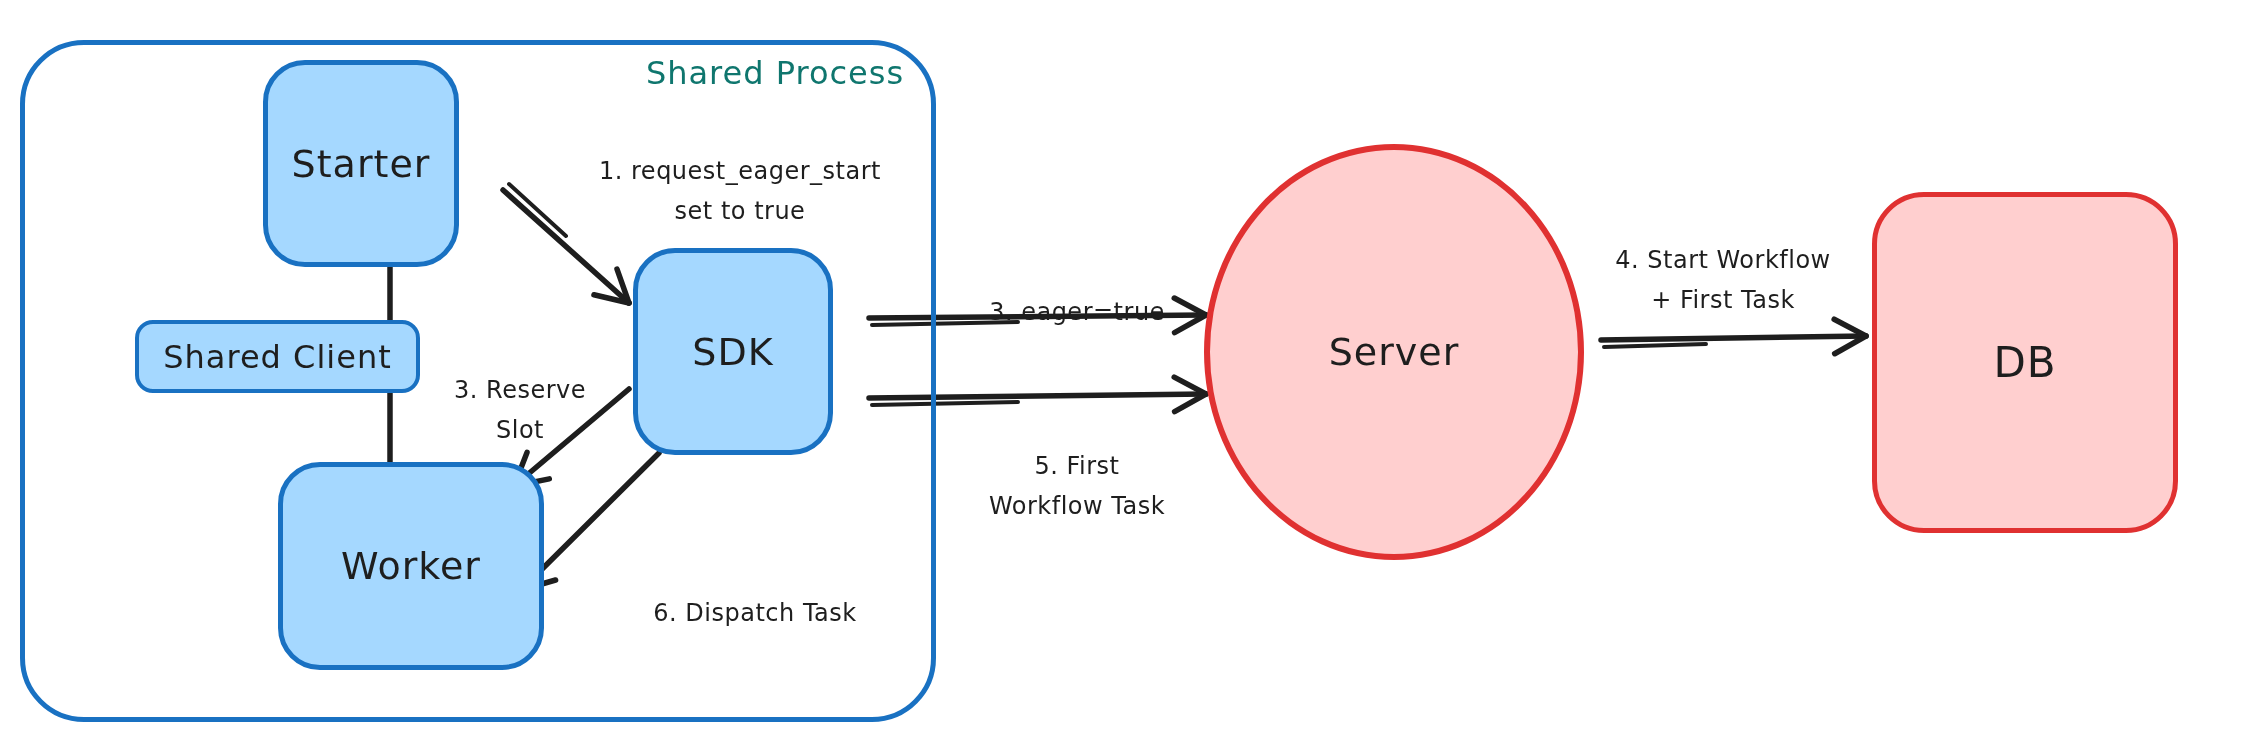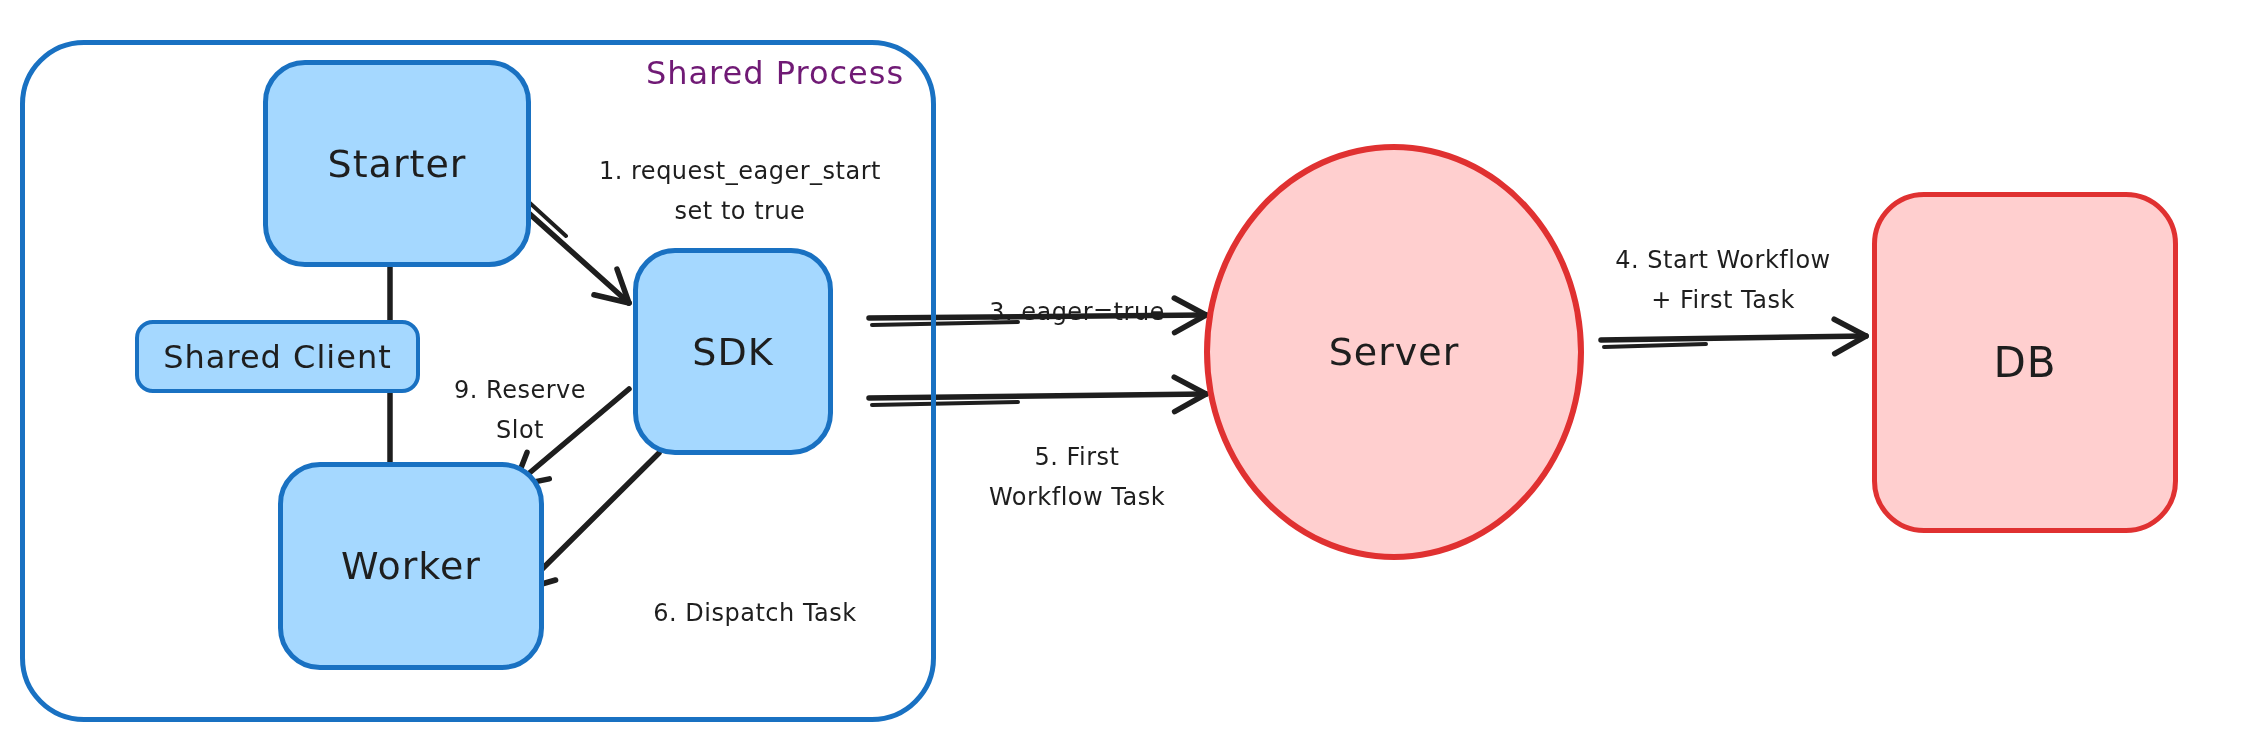--- a/index.html
+++ b/index.html
@@ -53,24 +53,24 @@
     background: transparent;
     z-index: 2;
   }
   #shared-process-label {
     position: absolute;
     left: 640px; top: 54px;
     width: 270px;
     text-align: center;
     font-size: 32px;
     letter-spacing: 1px;
-    color: #701a75;
+    color: #0f766e;
     z-index: 3;
   }
-  #starter-node { left: 263px; top: 60px;  width: 268px; height: 207px; }
+  #starter-node { left: 263px; top: 60px;  width: 196px; height: 207px; }
   #worker-node  { left: 278px; top: 462px; width: 266px; height: 208px; }
   #sdk-node     { left: 633px; top: 248px; width: 200px; height: 207px; }
   #shared-client-node {
     left: 135px; top: 320px; width: 285px; height: 73px;
     border-radius: 18px; border-width: 4px; font-size: 32px;
   }
   #server-node {
     left: 1204px; top: 144px; width: 380px; height: 416px;
     border-radius: 50%;
   }
@@ -85,21 +85,21 @@
     line-height: 40px;
     letter-spacing: 0.5px;
     z-index: 3;
     white-space: nowrap;
   }
   .annotation span { display: block; }
   #ann-create-client        { left: 35px;   top: 220px; width: 235px; white-space: normal; }
   #ann-request-eager-start  { left: 540px;  top: 151px; width: 400px; }
   #ann-reserve-slot         { left: 420px;  top: 370px; width: 200px; }
   #ann-eager-true           { left: 947px;  top: 252px; width: 260px; margin-top: 40px; }
-  #ann-first-workflow-task  { left: 947px;  top: 437px; width: 260px; }
+  #ann-first-workflow-task  { left: 947px;  top: 446px; width: 260px; }
   #ann-dispatch-task        { left: 605px;  top: 566px; width: 300px; margin-top: 27px; }
   #ann-start-workflow       { left: 1573px; top: 240px; width: 300px; }
 </style>
 </head>
 <body>
 
 <div id="canvas">
 
   <svg id="arrow-layer" viewBox="0 0 2248 754" xmlns="http://www.w3.org/2000/svg">
       <g>
@@ -171,21 +171,21 @@
     <span>DB</span>
   </div>
 
 
   <div id="ann-request-eager-start" class="annotation">
     <span>1. request_eager_start</span>
     <span>set to true</span>
   </div>
 
   <div id="ann-reserve-slot" class="annotation">
-    <span>9. Reserve</span>
+    <span>3. Reserve</span>
     <span>Slot</span>
   </div>
 
   <div id="ann-eager-true" class="annotation">
     <span>3. eager=true</span>
   </div>
 
   <div id="ann-first-workflow-task" class="annotation">
     <span>5. First</span>
     <span>Workflow Task</span>

